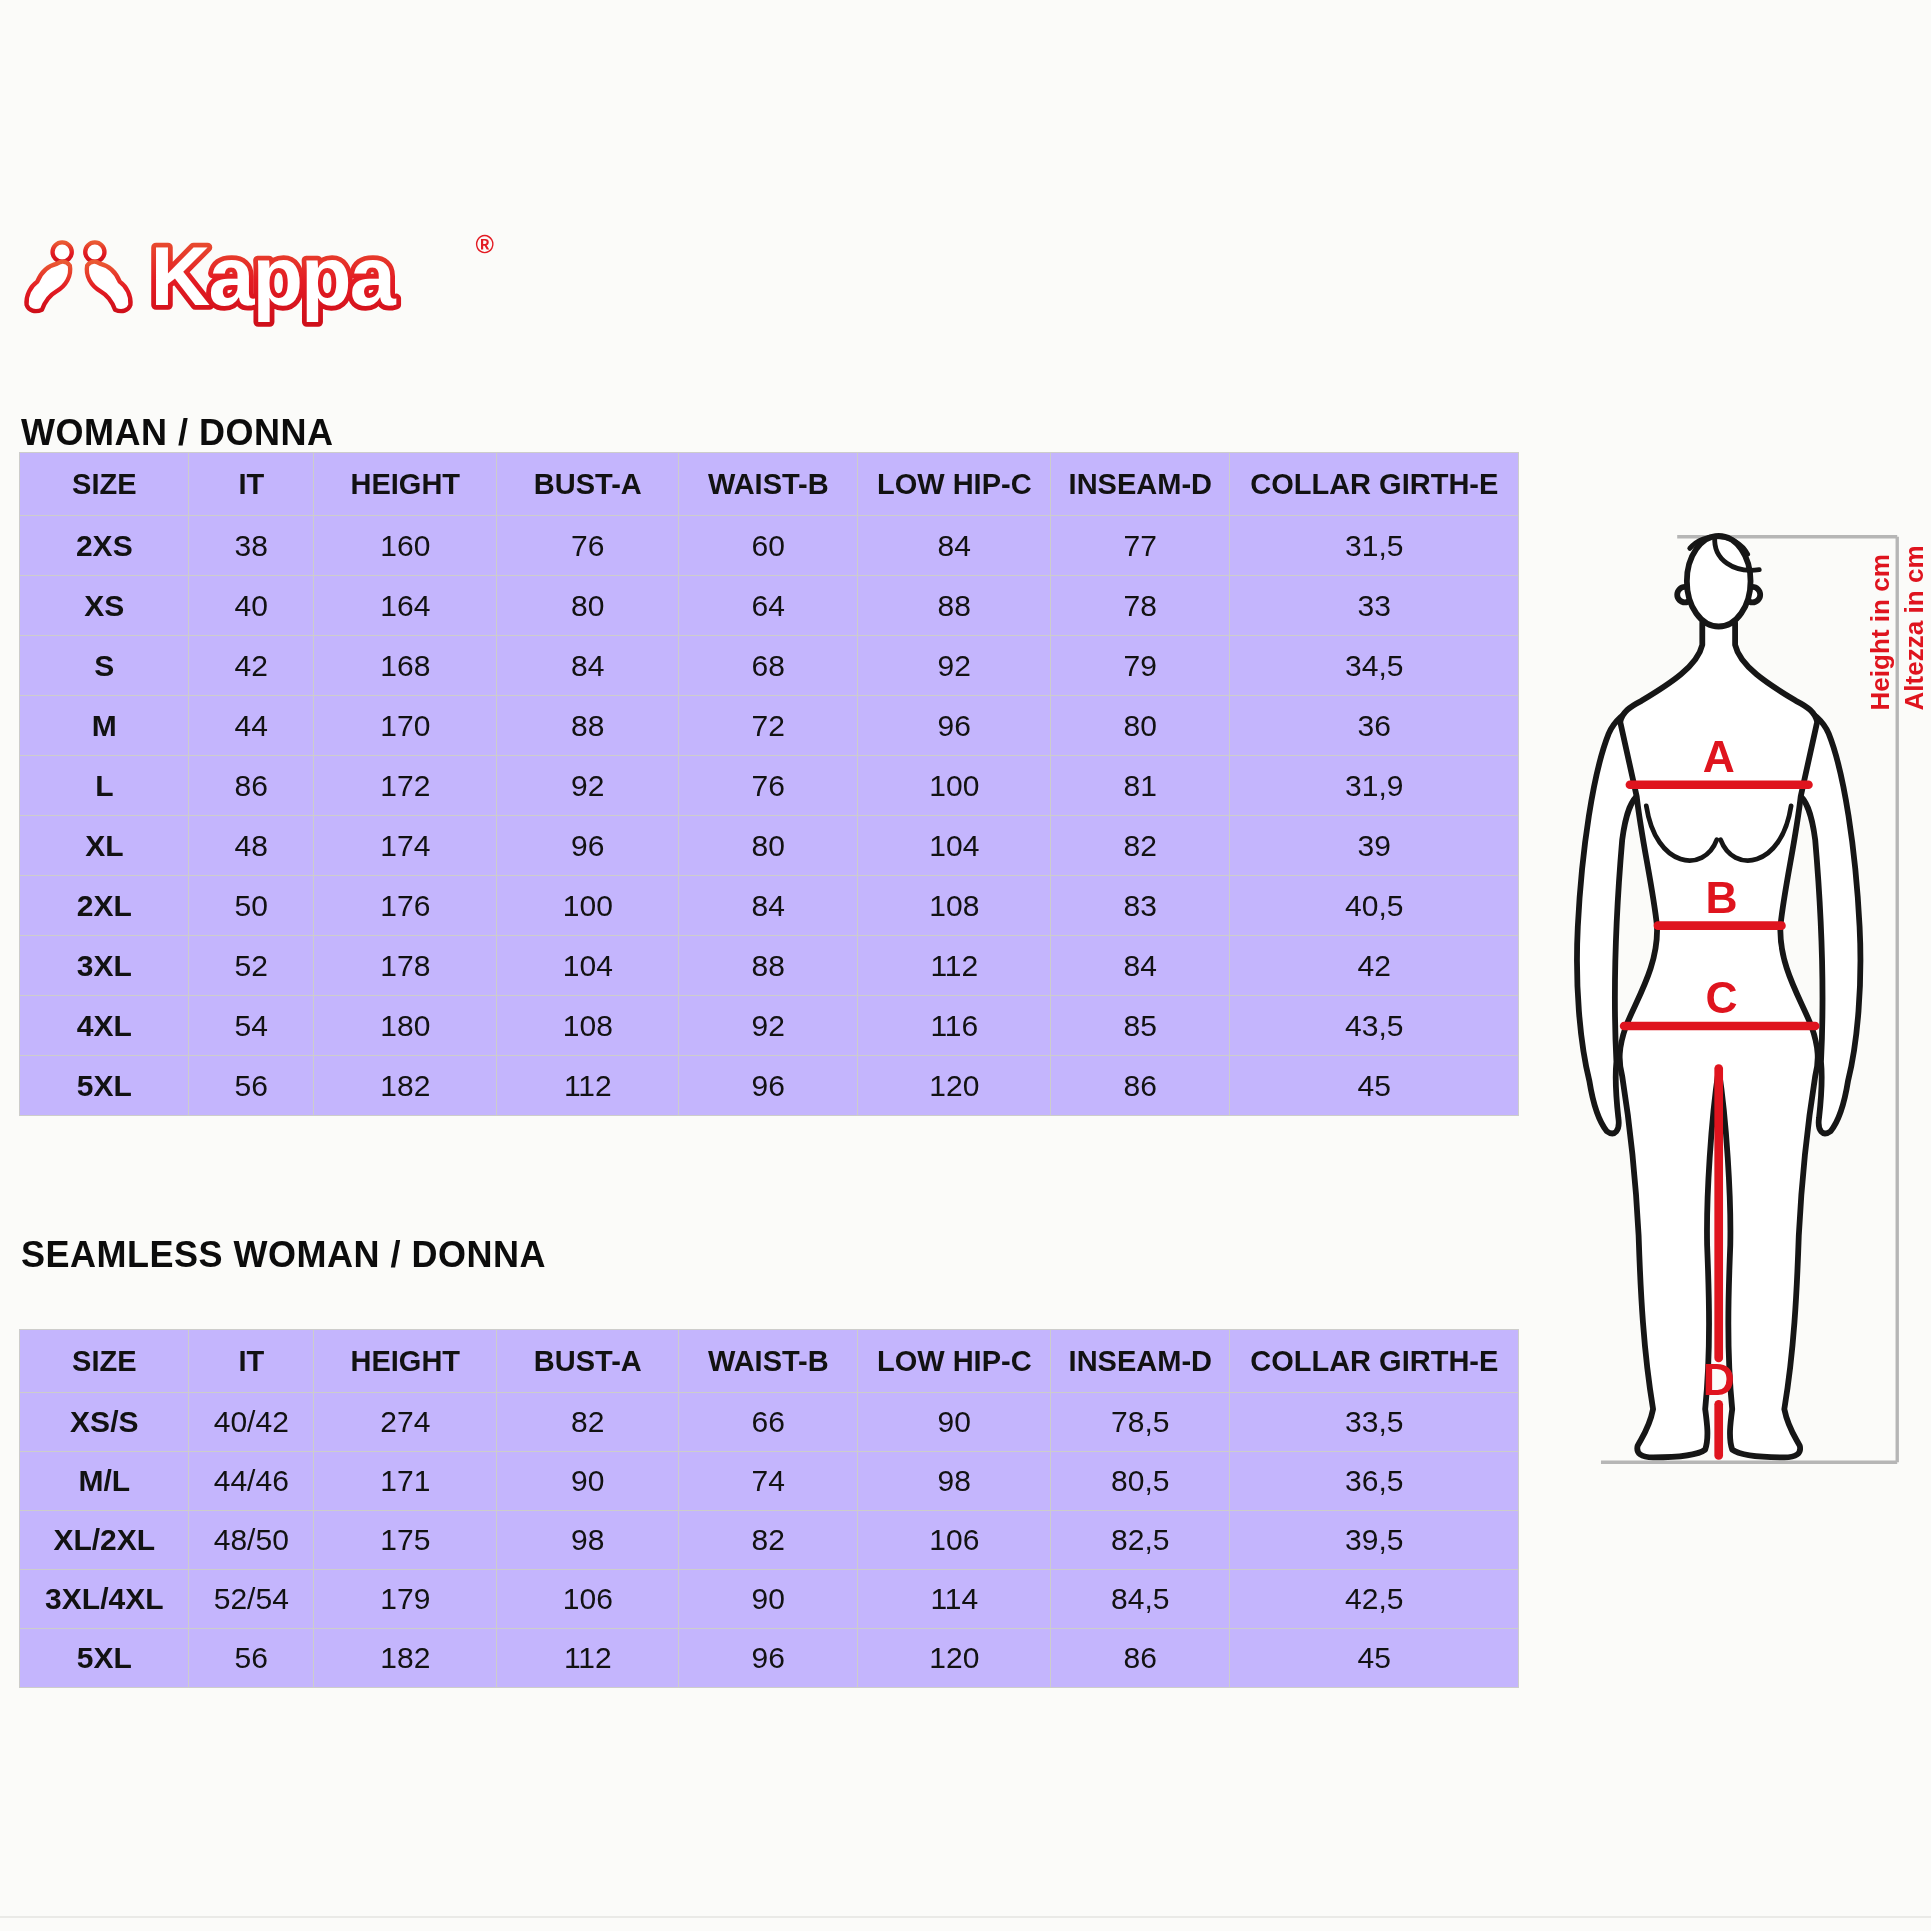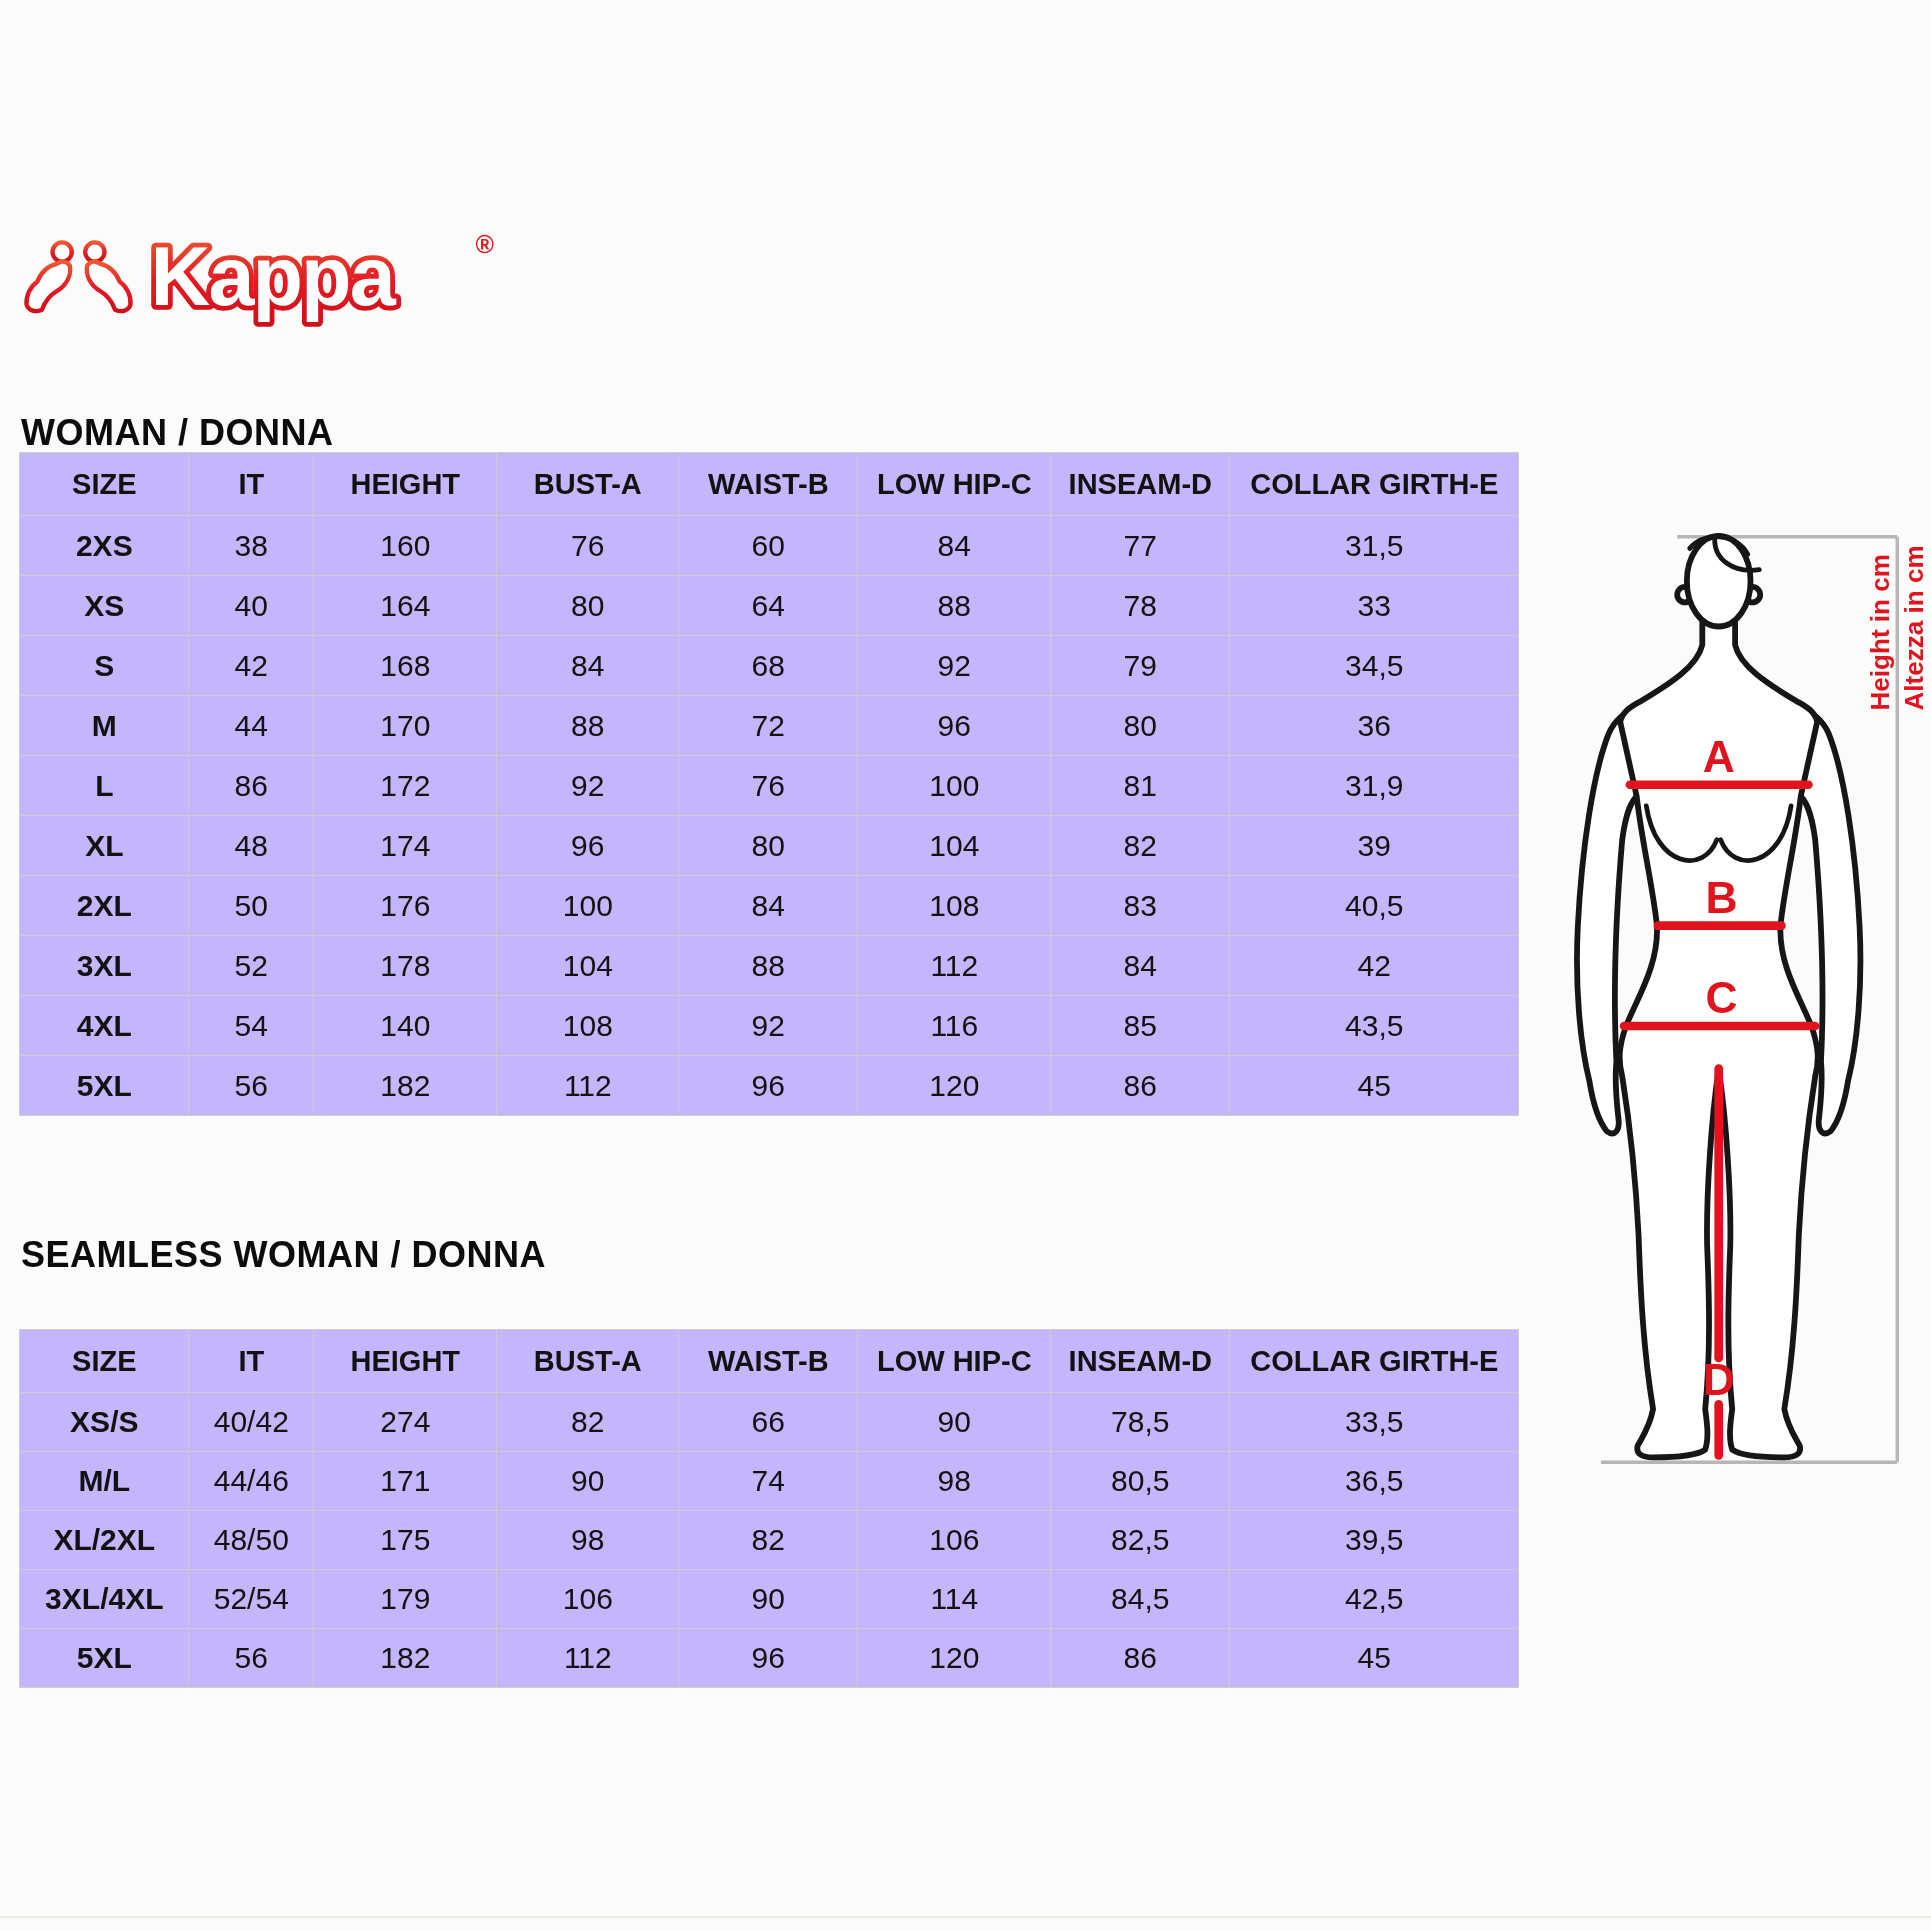--- a/index.html
+++ b/index.html
@@ -169,21 +169,21 @@
         <td>178</td>
         <td>104</td>
         <td>88</td>
         <td>112</td>
         <td>84</td>
         <td>42</td>
       </tr>
       <tr>
         <td class="size-cell">4XL</td>
         <td>54</td>
-        <td>140</td>
+        <td>180</td>
         <td>108</td>
         <td>92</td>
         <td>116</td>
         <td>85</td>
         <td>43,5</td>
       </tr>
       <tr>
         <td class="size-cell">5XL</td>
         <td>56</td>
         <td>182</td>

